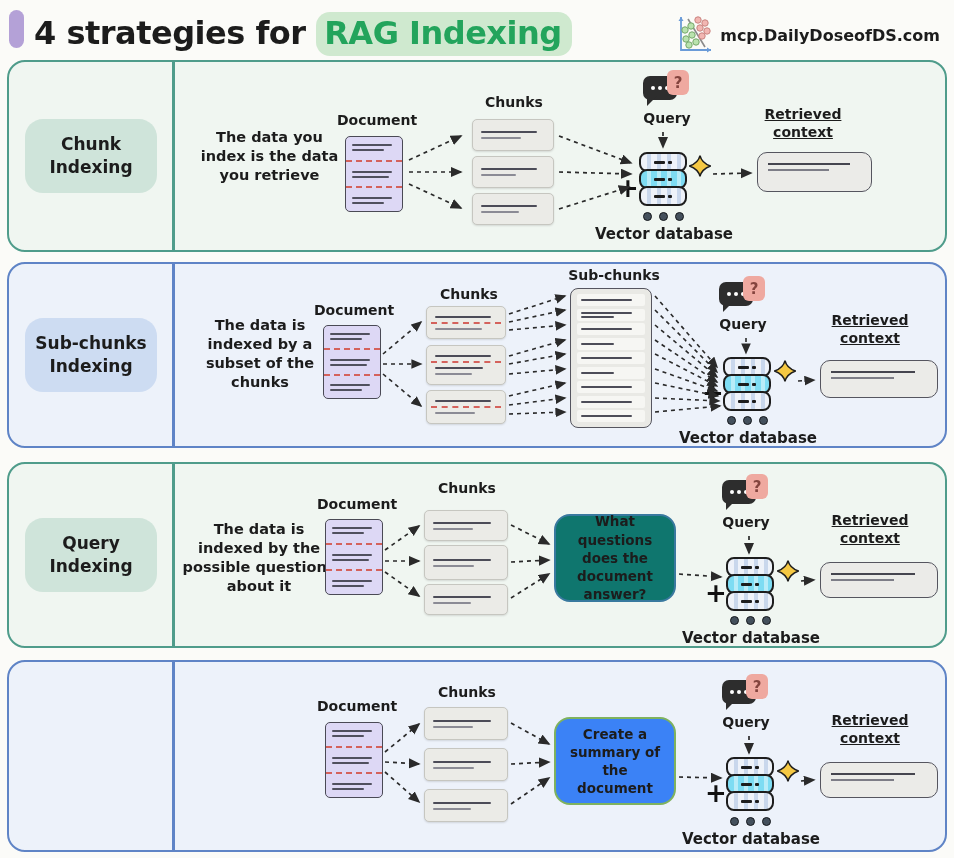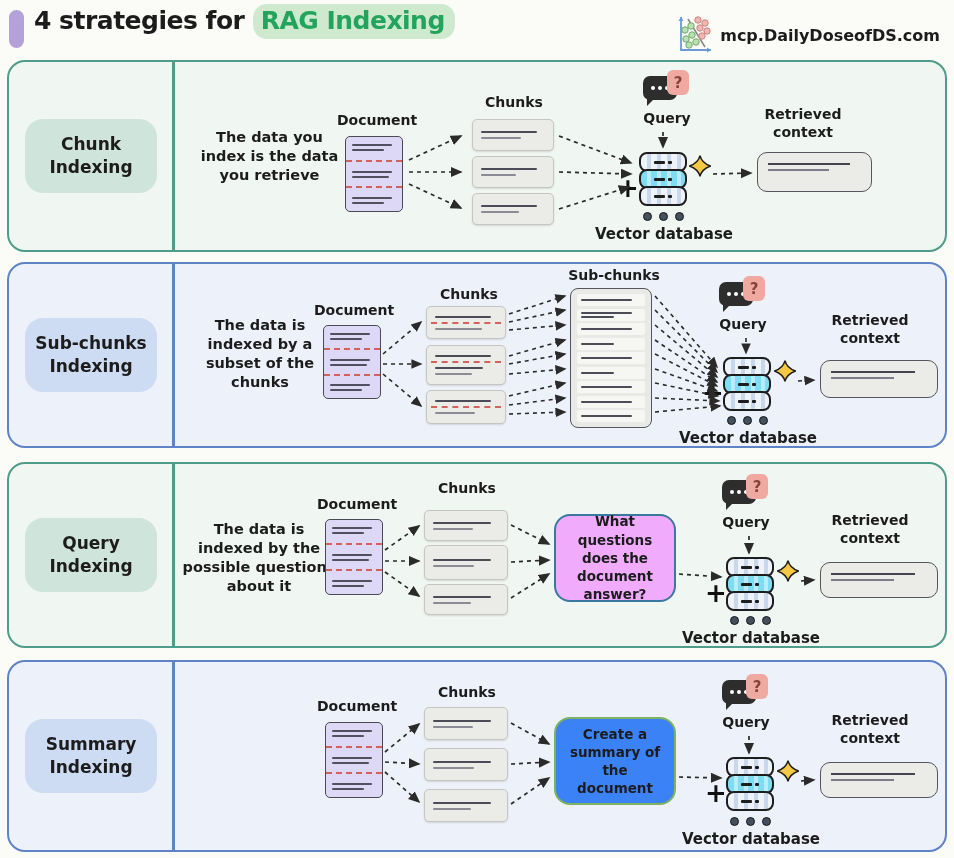--- a/index.html
+++ b/index.html
@@ -8,21 +8,21 @@
     font-family:"DejaVu Sans", sans-serif;
     background:#fbfbf8;
     position:relative;
     overflow:hidden;
     color:#1c1c1c;
   }
   .abs { position:absolute; }
 
   
   .header-bar { left:9px; top:10px; width:15px; height:38px; border-radius:8px; background:#b4a1d7; }
-  .title { left:34px; top:6px; font-size:25px; font-weight:bold; letter-spacing:-0.5px; white-space:nowrap; }
+  .title { left:34px; top:14px; font-size:32px; font-weight:bold; letter-spacing:-0.5px; white-space:nowrap; }
   .title .hl {
     color:#23a45c;
     background:#cfe9cf;
     border-radius:14px;
     padding:2px 10px 4px 8px;
   }
   .brand { right:14px; top:14px; display:flex; align-items:center; gap:6px; }
   .brand-text { font-size:16px; font-weight:bold; }
 
   
@@ -41,21 +41,21 @@
     width:132px; padding:14px 6px;
     border-radius:18px;
     background:#cfe4da;
     text-align:center;
     font-size:17px; font-weight:bold; line-height:1.35;
   }
   .panel.blue .label-box { background:#cddcf2; }
 
   .desc { text-align:center; font-size:14.5px; font-weight:600; line-height:1.3; }
   .small-label { text-align:center; font-size:14px; font-weight:bold; white-space:nowrap; }
-  .small-label.two { white-space:normal; line-height:1.25; }
+  .small-label.two { white-space:normal; line-height:1.25;text-decoration:underline; }
 
   
   .doc {
     width:58px; height:76px;
     background:#ddd8f5;
     border:1.5px solid #4a4a55;
     border-radius:5px;
     padding:7px 6px;
     display:flex; flex-direction:column; justify-content:space-between;
   }
@@ -140,21 +140,21 @@
   .ret .ln2 { height:2px; background:#7d7d87; width:66%; }
 
   
   .tbox {
     border-radius:16px;
     display:flex; align-items:center; justify-content:center;
     text-align:center;
     font-size:13.5px; font-weight:600; line-height:1.35;
     padding:8px;
   }
-  .tbox.blue-q { background:#f0abfc; border:2.2px solid #39799f; }
+  .tbox.blue-q { background:#0f766e; border:2.2px solid #39799f; }
   .tbox.green-s { background:#3b82f6; border:2.2px solid #7fb25e; }
 
   svg.arrows { left:0; top:0; pointer-events:none; }
 </style>
 </head>
 <body>
 
 <div class="abs header-bar"></div>
 <div class="abs title">
   <span>4 strategies for</span>
@@ -537,21 +537,20 @@
         <path d="M502 134 L540 110"></path>
       <path d="M670 110 L712 113"></path>
       <path d="M740 72 L740 89"></path>
       <path d="M792 117 L805 116"></path>
     </g>
   </svg>
 </div>
 
 <div class="abs panel blue" style="top:660px; height:192px;">
   <div class="abs divider"></div>
-  <div class="abs label-box">Summary Indexing</div>
 
 
   <div class="abs small-label" style="left:308px; top:36px; width:80px;">Document</div>
   <div class="abs doc" style="left:316px; top:60px;">
     <div class="grp">
         <div class="ln w90"></div>
         <div class="ln w70"></div>
       </div>
     <div class="sep"></div>
     <div class="grp">

